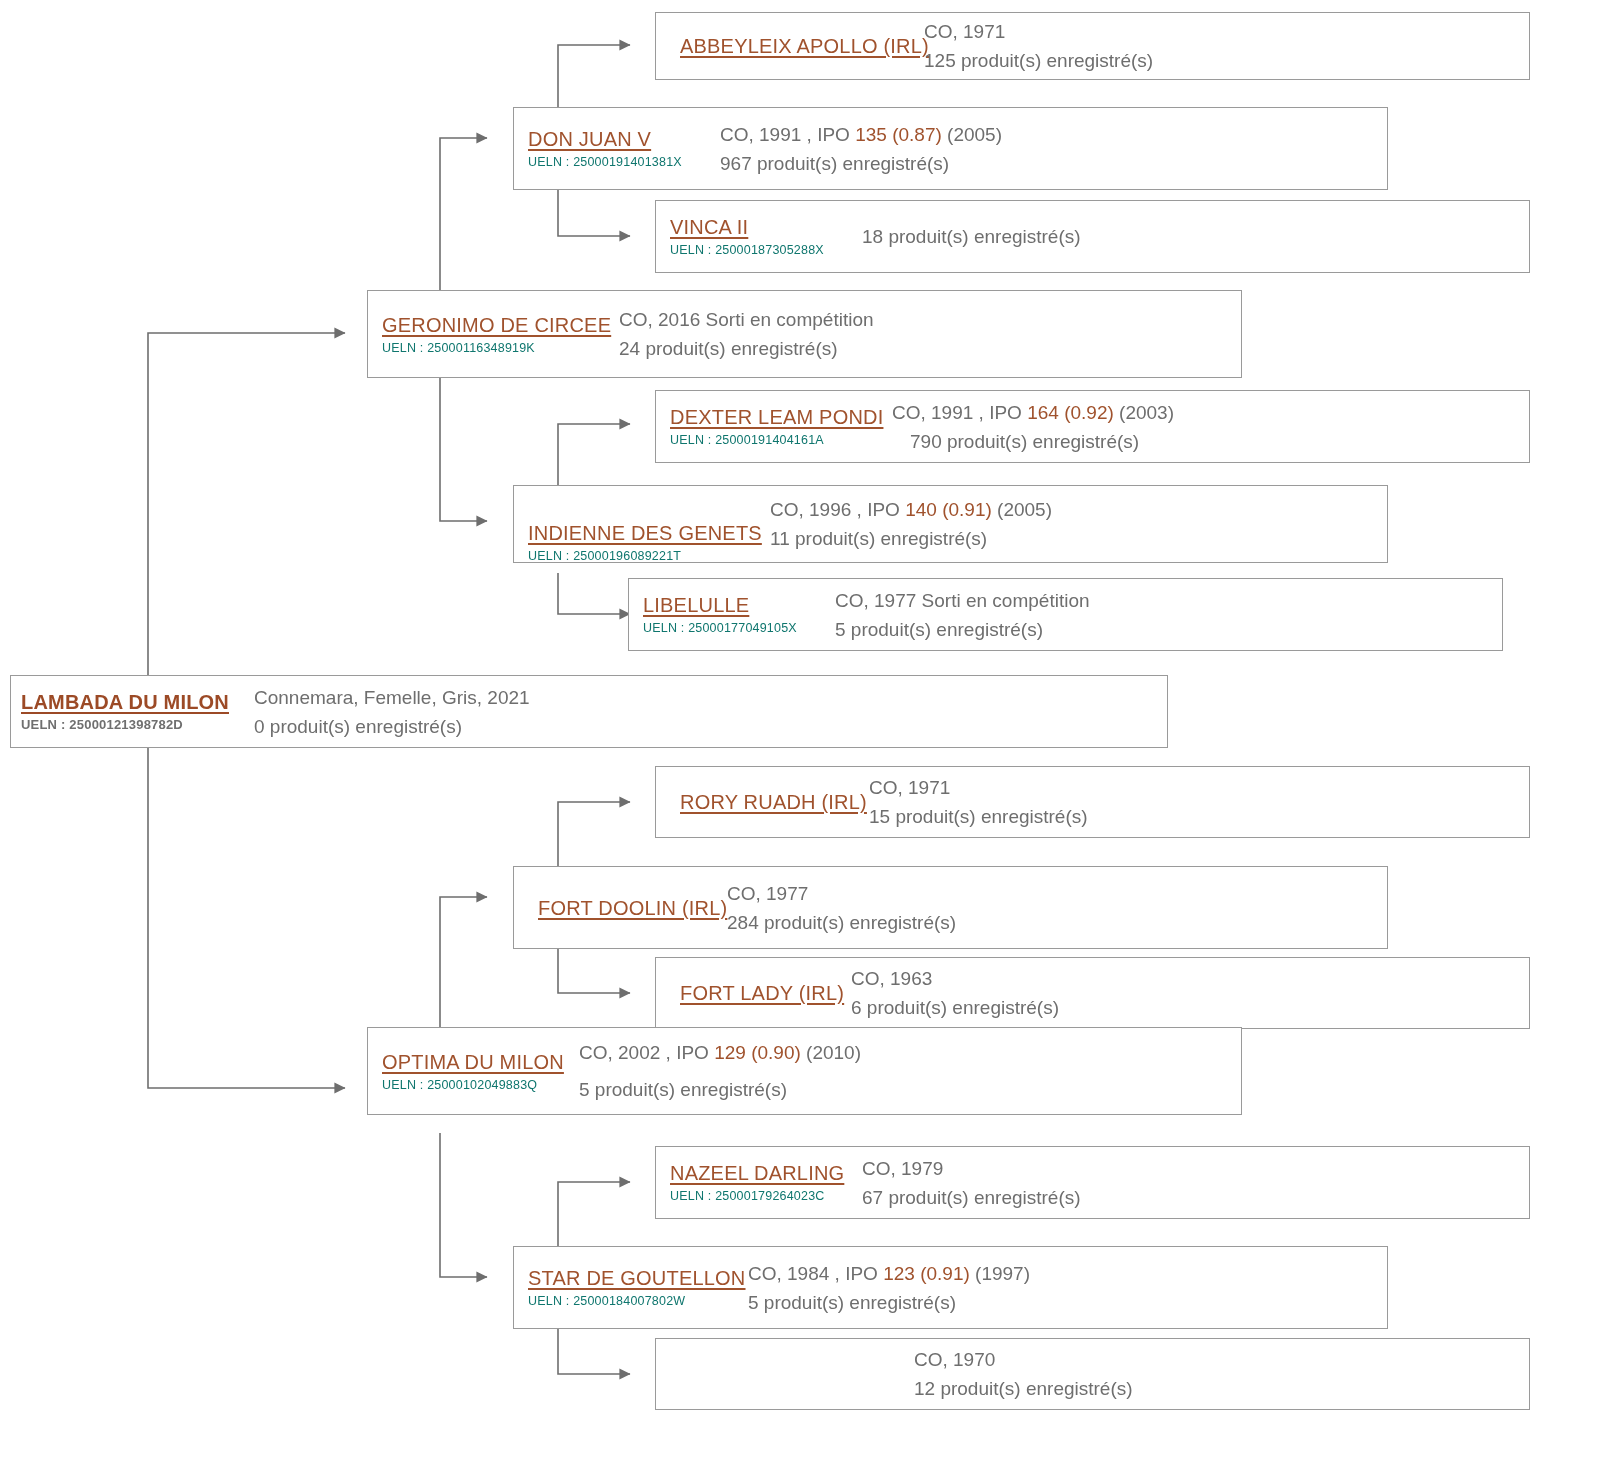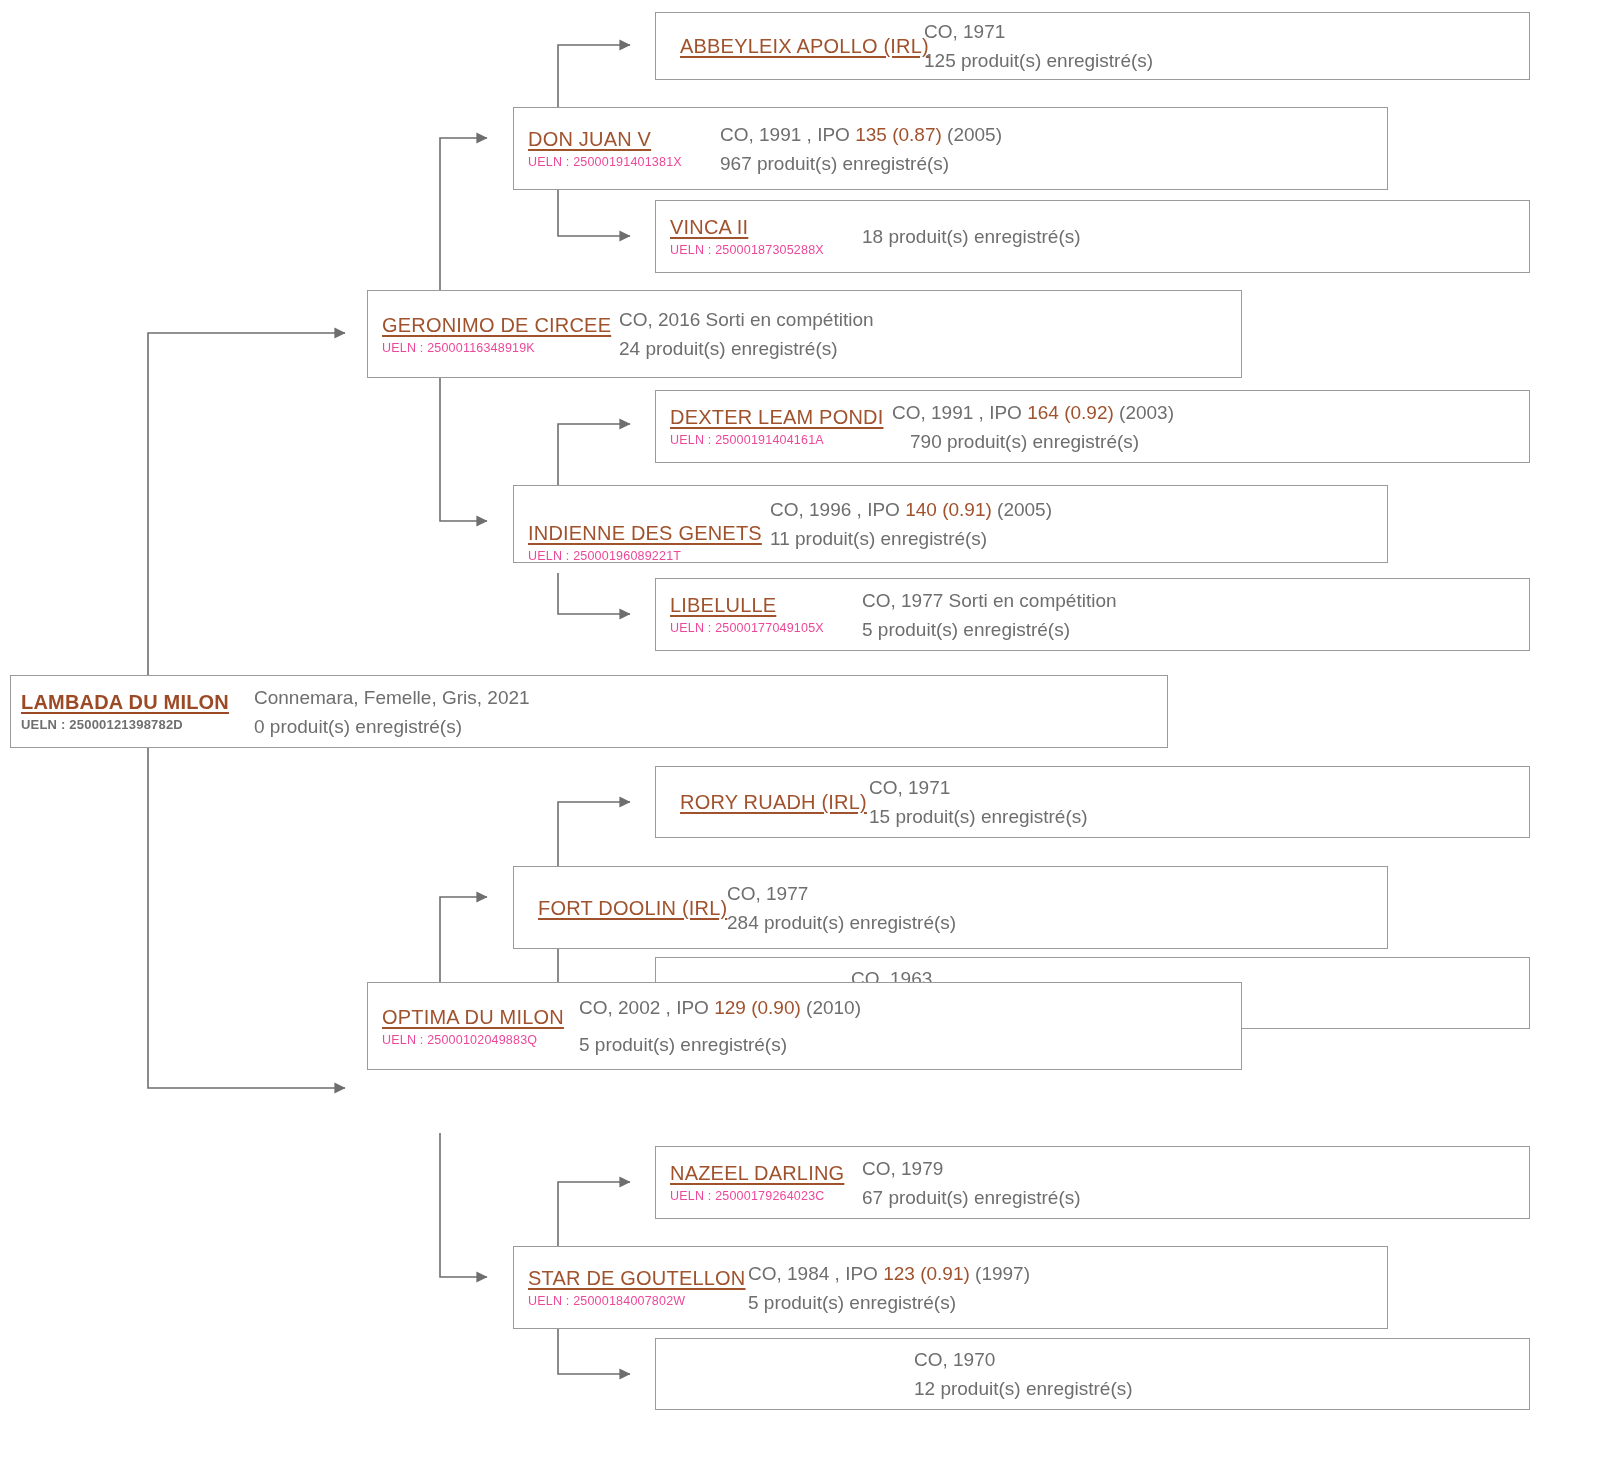--- a/index.html
+++ b/index.html
@@ -61,21 +61,21 @@
     text-decoration: underline;
     text-underline-offset: 3px;
     white-space: nowrap;
     line-height: 26px;
   }
   .node.root .horse-name {
     font-weight: bold;
     color: #9c4a26;
   }
   .ueln {
-    color: #ec4899;
+    color: #0f766e;
     font-size: 12.5px;
     letter-spacing: 0.2px;
     white-space: nowrap;
     line-height: 18px;
     margin-top: 1px;
   }
   .node.root .ueln {
     font-weight: bold;
     color: #6f6f6f;
     font-size: 13px;
@@ -193,21 +193,21 @@
       <div class="ueln">UELN : 25000196089221T</div>
     </div>
     <div class="node-right" style="padding-left:6px;">
       <div class="info-line">
         <span>CO, 1996 , IPO </span><span class="ipo-val">140 (0.91)</span><span> (2005)</span>
       </div>
       <div class="info-line">11 produit(s) enregistré(s)</div>
     </div>
   </div>
 
-  <div class="node" style="left:655px; top:578px; width:875px; height:73px;">
+  <div class="node" style="left:628px; top:578px; width:875px; height:73px;">
     <div class="node-left" style="width:200px;">
       <div class="horse-name">LIBELULLE</div>
       <div class="ueln">UELN : 25000177049105X</div>
     </div>
     <div class="node-right" style="padding-left:6px;">
       <div class="info-line">CO, 1977 Sorti en compétition</div>
       <div class="info-line">5 produit(s) enregistré(s)</div>
     </div>
   </div>
 
@@ -248,21 +248,21 @@
     <div class="node-left" style="width:0;"></div>
     <div class="node-right" style="padding-left:10px;">
       <div class="horse-name">FORT LADY (IRL)</div>
     </div>
     <div style="position:absolute; left:195px; top:0; bottom:0; display:flex; flex-direction:column; justify-content:center;">
       <div class="info-line">CO, 1963</div>
       <div class="info-line">6 produit(s) enregistré(s)</div>
     </div>
   </div>
 
-  <div class="node" style="left:367px; top:982px; width:875px; height:88px;align-items:center;">
+  <div class="node" style="left:367px; top:1027px; width:875px; height:88px;align-items:center;">
     <div class="node-left" style="width:205px;">
       <div class="horse-name">OPTIMA DU MILON</div>
       <div class="ueln">UELN : 25000102049883Q</div>
     </div>
     <div class="node-right" style="padding-left:6px;gap:8px;">
       <div class="info-line">
         <span>CO, 2002 , IPO </span><span class="ipo-val">129 (0.90)</span><span> (2010)</span>
       </div>
       <div class="info-line">5 produit(s) enregistré(s)</div>
     </div>

